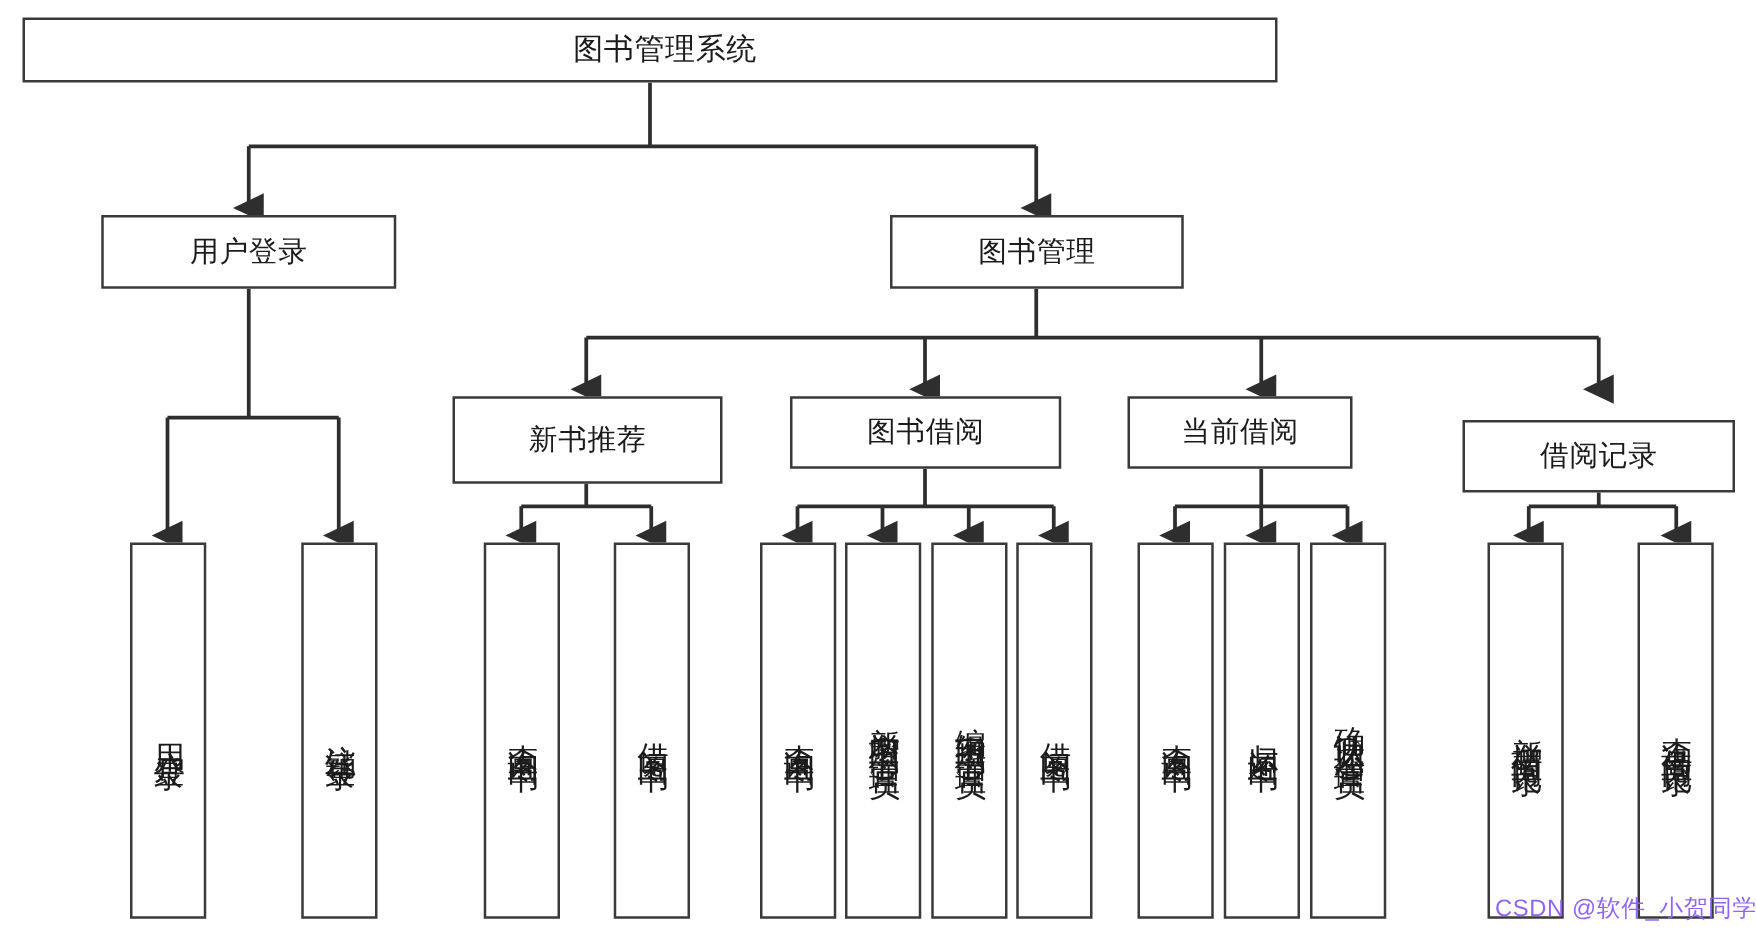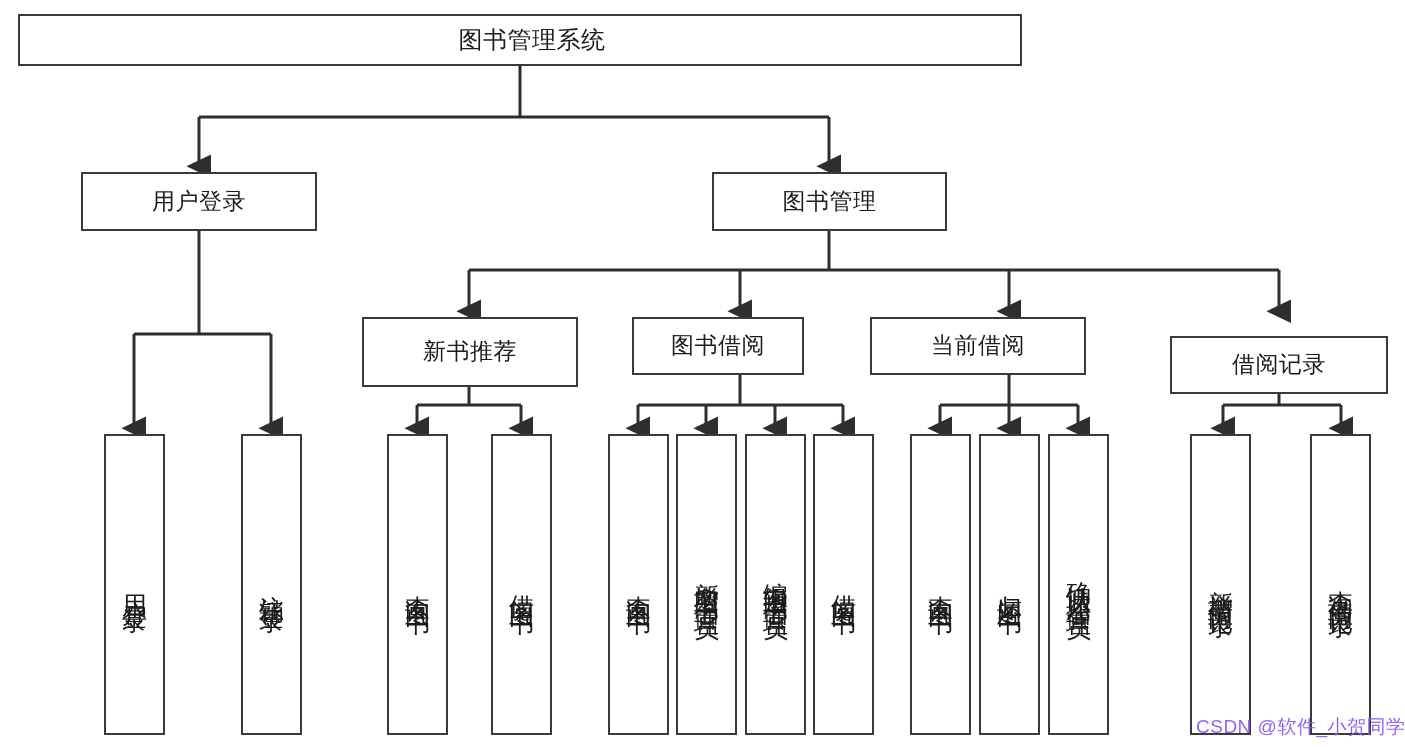--- a/index.html
+++ b/index.html
@@ -133,24 +133,24 @@
   <div class="node horizontal" style="left:81px; top:172px; width:236px; height:59px;">
     <span class="label">用户登录</span>
   </div>
   <div class="node horizontal" style="left:712px; top:172px; width:235px; height:59px;">
     <span class="label">图书管理</span>
   </div>
 
   <div class="node horizontal" style="left:362px; top:317px; width:216px; height:70px;">
     <span class="label">新书推荐</span>
   </div>
-  <div class="node horizontal" style="left:632px; top:317px; width:172px; height:58px;">
+  <div class="node horizontal" style="left:632px; top:317px; width:217px; height:58px;">
     <span class="label">图书借阅</span>
   </div>
-  <div class="node horizontal" style="left:870px; top:317px; width:216px; height:58px;">
+  <div class="node horizontal" style="left:902px; top:317px; width:180px; height:58px;">
     <span class="label">当前借阅</span>
   </div>
   <div class="node horizontal" style="left:1170px; top:336px; width:218px; height:58px;">
     <span class="label">借阅记录</span>
   </div>
 
   <div class="node vertical" style="left:104px; top:434px; width:61px; height:301px;">
     <span class="label">用户登录</span>
   </div>
   <div class="node vertical" style="left:241px; top:434px; width:61px; height:301px;">

